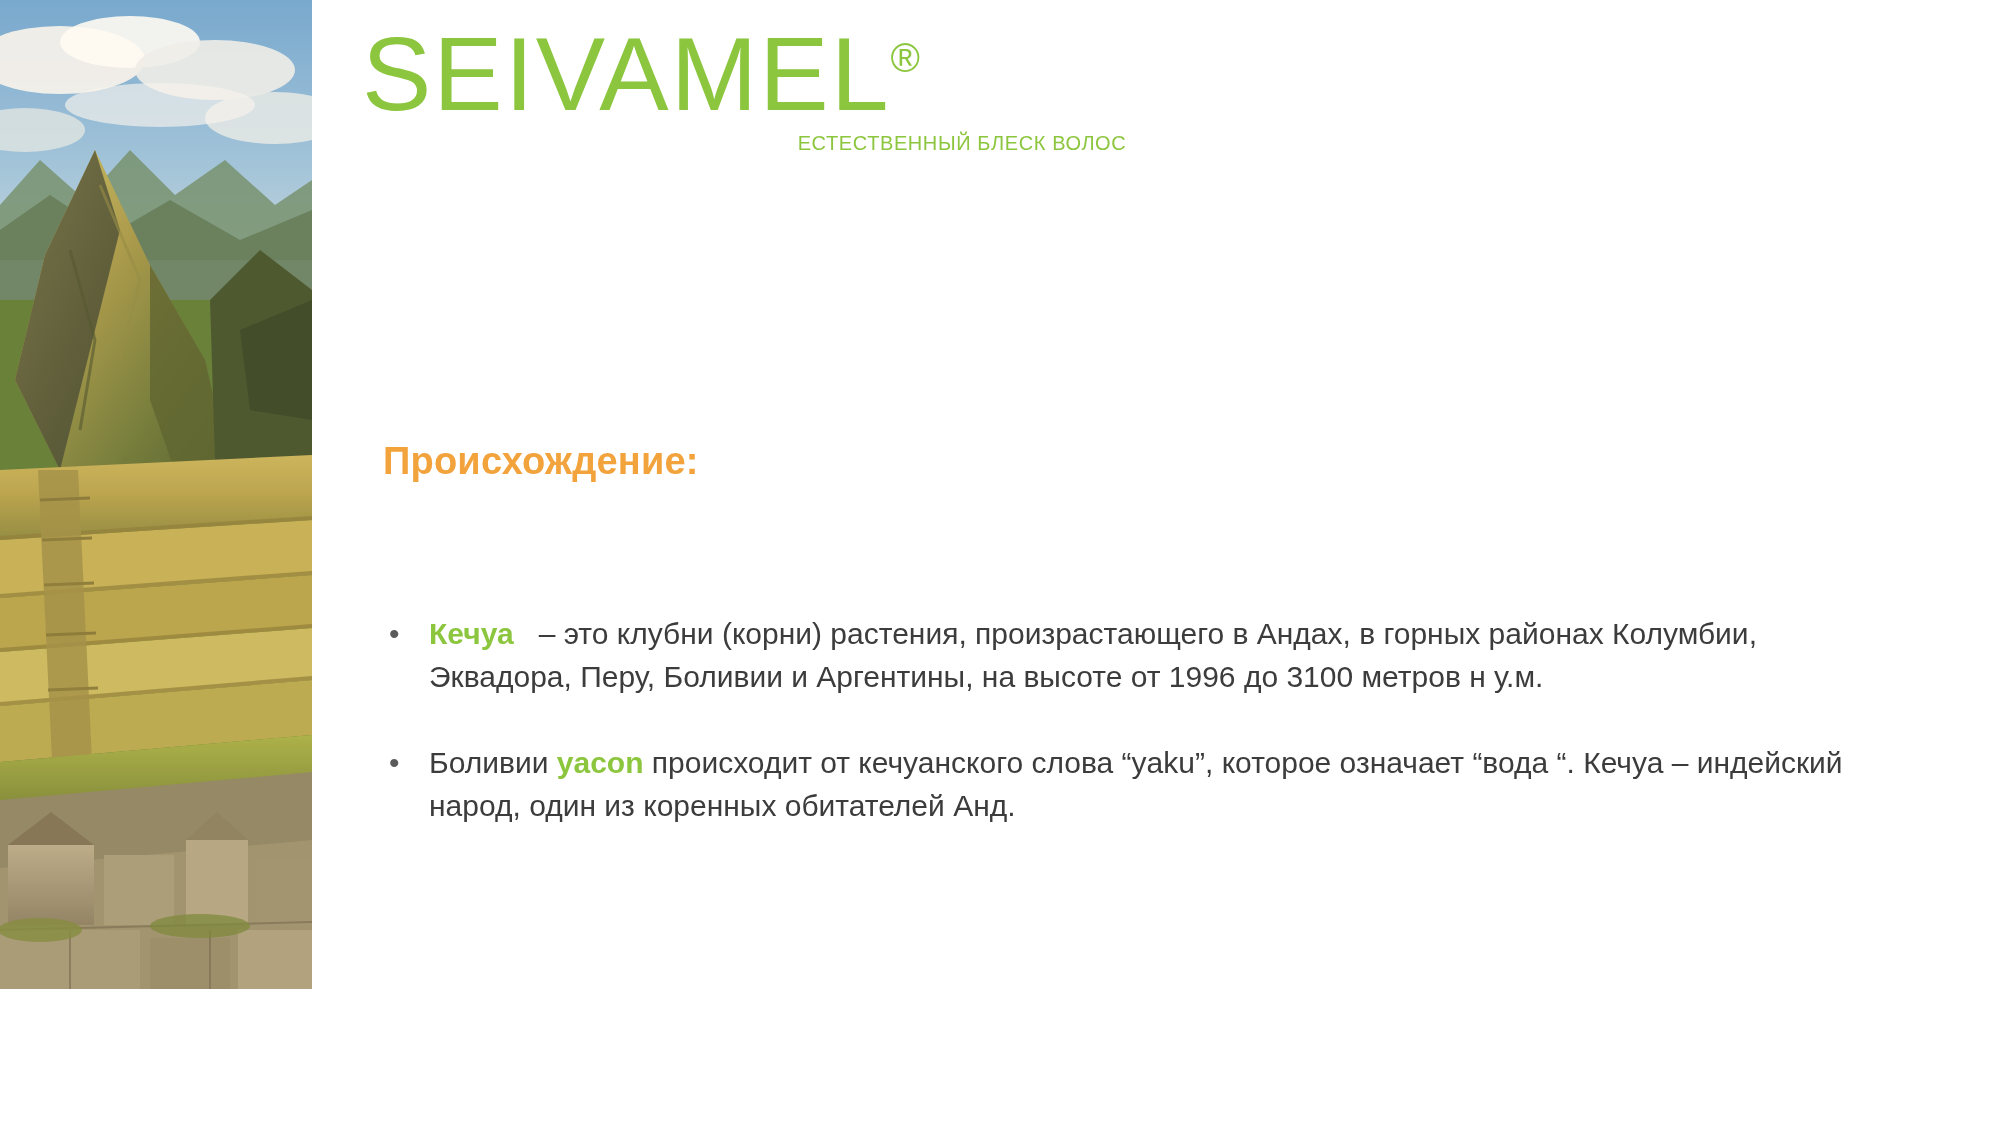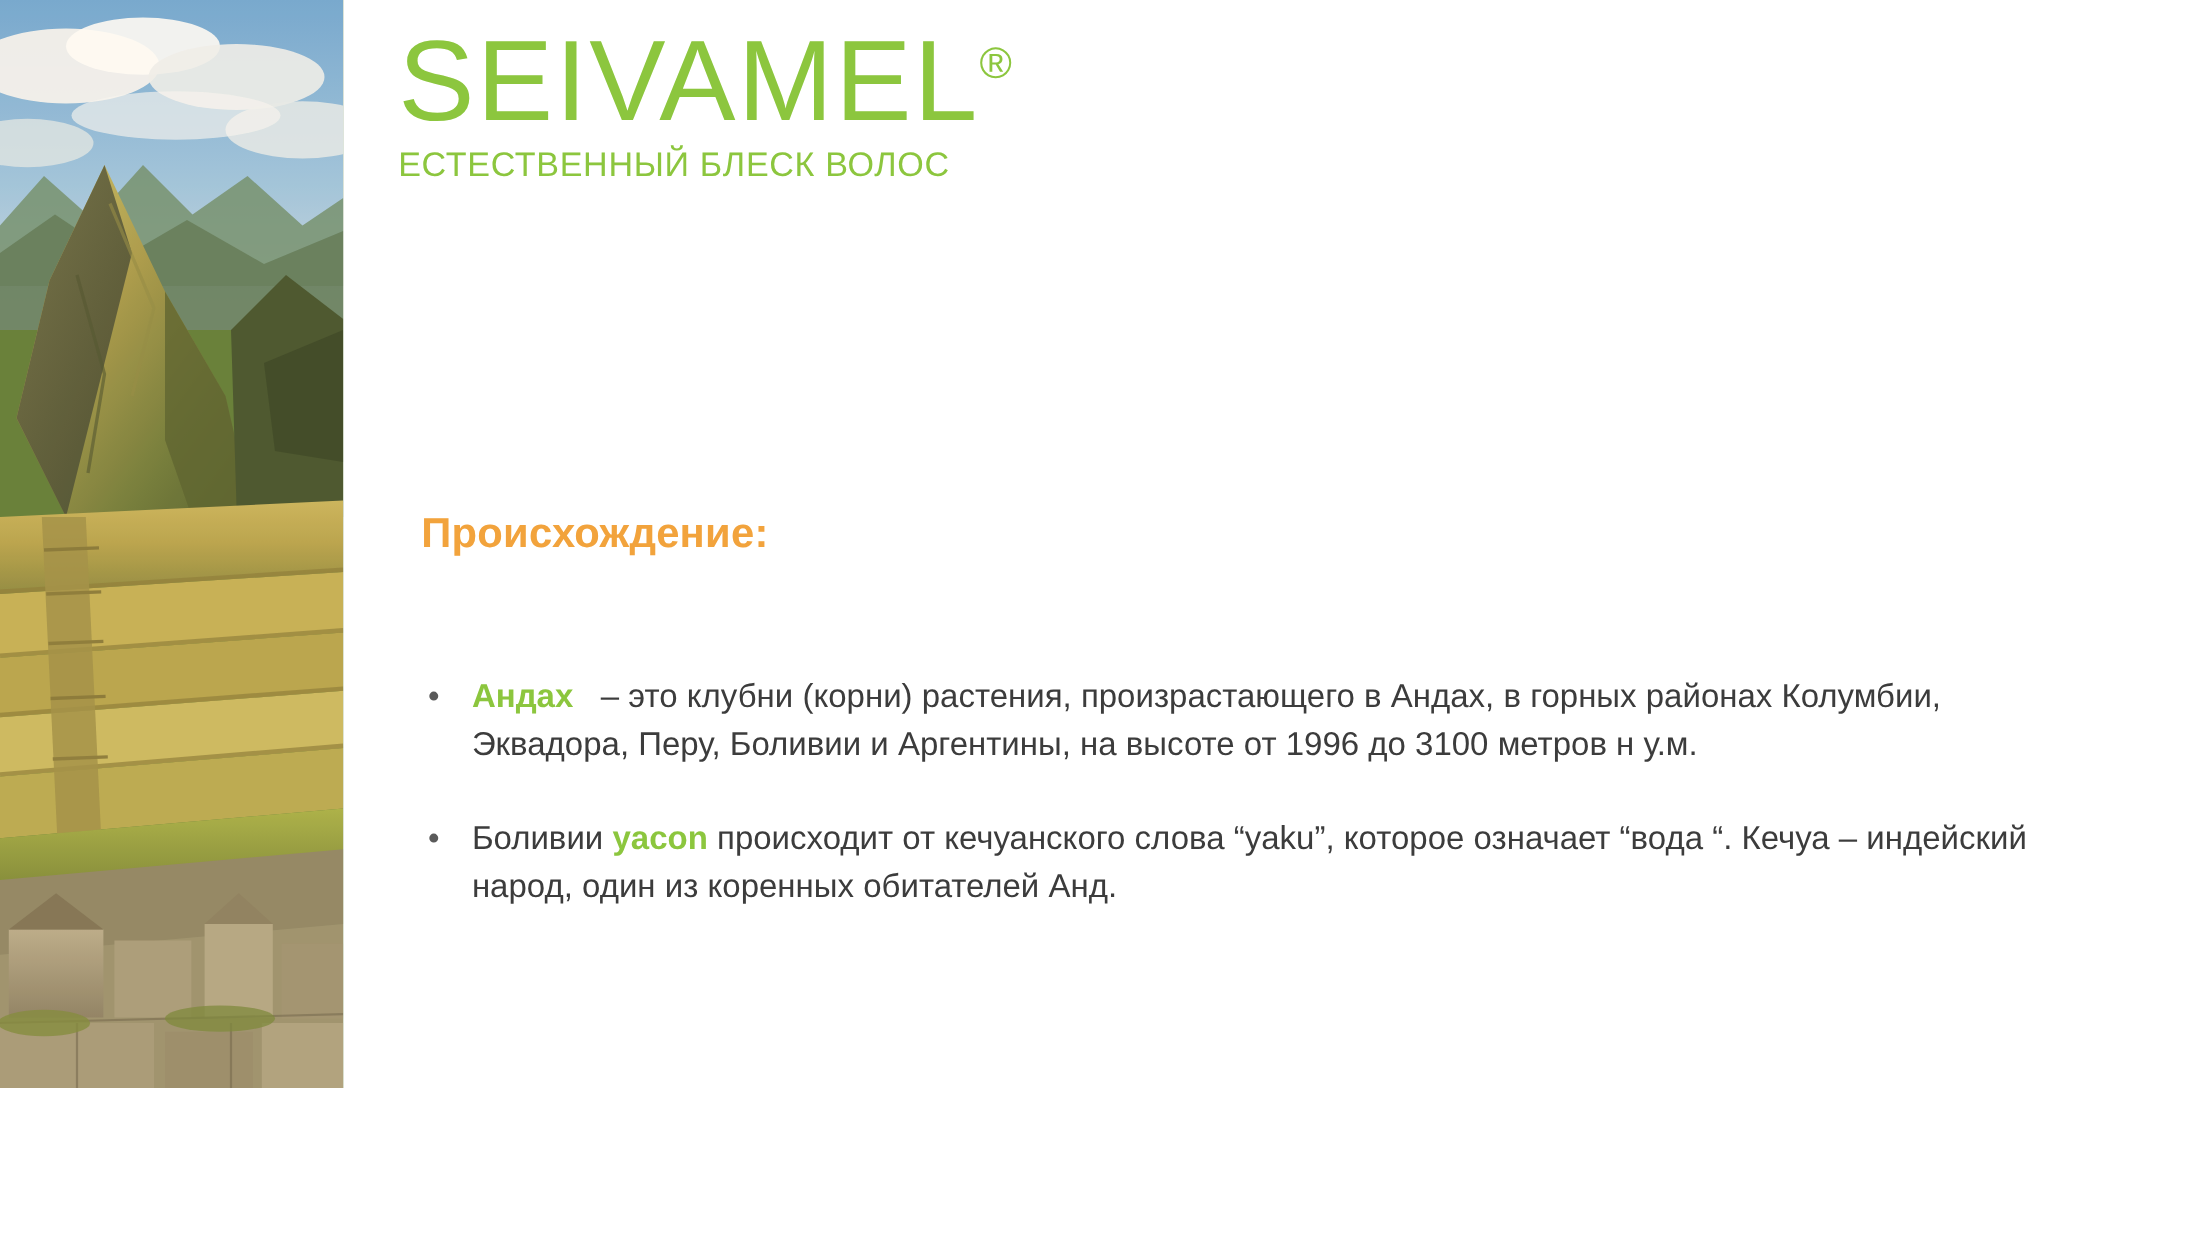--- a/index.html
+++ b/index.html
@@ -54,32 +54,33 @@
     white-space: nowrap;
   }
   .logo-wordmark .reg {
     font-size: 40px;
     vertical-align: 38px;
     letter-spacing: 0;
   }
   .logo-tagline {
     margin-top: 6px;
     font-family: "Liberation Sans", sans-serif;
-    font-size: 31px;
+    font-size: 20px;
     letter-spacing: 0.6px;
     font-weight: 400;
     color: #8cc63e;
     white-space: nowrap;
+    text-align: center;
   }
 
   
   .section-title {
     position: absolute;
     left: 383px;
-    top: 464px;
+    top: 440px;
     font-size: 38px;
     font-weight: bold;
     color: #f2a33c;
     letter-spacing: 0.2px;
   }
 
   .bullets {
     position: absolute;
     left: 383px;
     top: 613px;
@@ -243,21 +244,21 @@
     <div class="logo-tagline">ЕСТЕСТВЕННЫЙ БЛЕСК ВОЛОС</div>
   </div>
 
   <div class="section-title">Происхождение:</div>
 
   <div class="bullets">
 
     <div class="bullet-row">
       <div class="bullet-mark">•</div>
       <div class="bullet-text">
-        <span class="kw-green">Андах</span><span class="nowrap-sp">   </span><span>– это  клубни (корни) растения, произрастающего в Андах, в горных районах Колумбии, Эквадора, Перу, Боливии и Аргентины, на высоте от 1996 до 3100 метров н у.м.</span>
+        <span class="kw-green">Кечуа</span><span class="nowrap-sp">   </span><span>– это  клубни (корни) растения, произрастающего в Андах, в горных районах Колумбии, Эквадора, Перу, Боливии и Аргентины, на высоте от 1996 до 3100 метров н у.м.</span>
       </div>
     </div>
 
     <div class="bullet-row">
       <div class="bullet-mark">•</div>
       <div class="bullet-text">
         <span>Боливии </span><span class="kw-green-plain">yacon</span><span class="nowrap-sp"> </span><span>происходит от кечуанского слова “yaku”, которое означает “вода “. Кечуа – индейский народ, один из коренных обитателей  Анд.</span>
       </div>
     </div>
 

